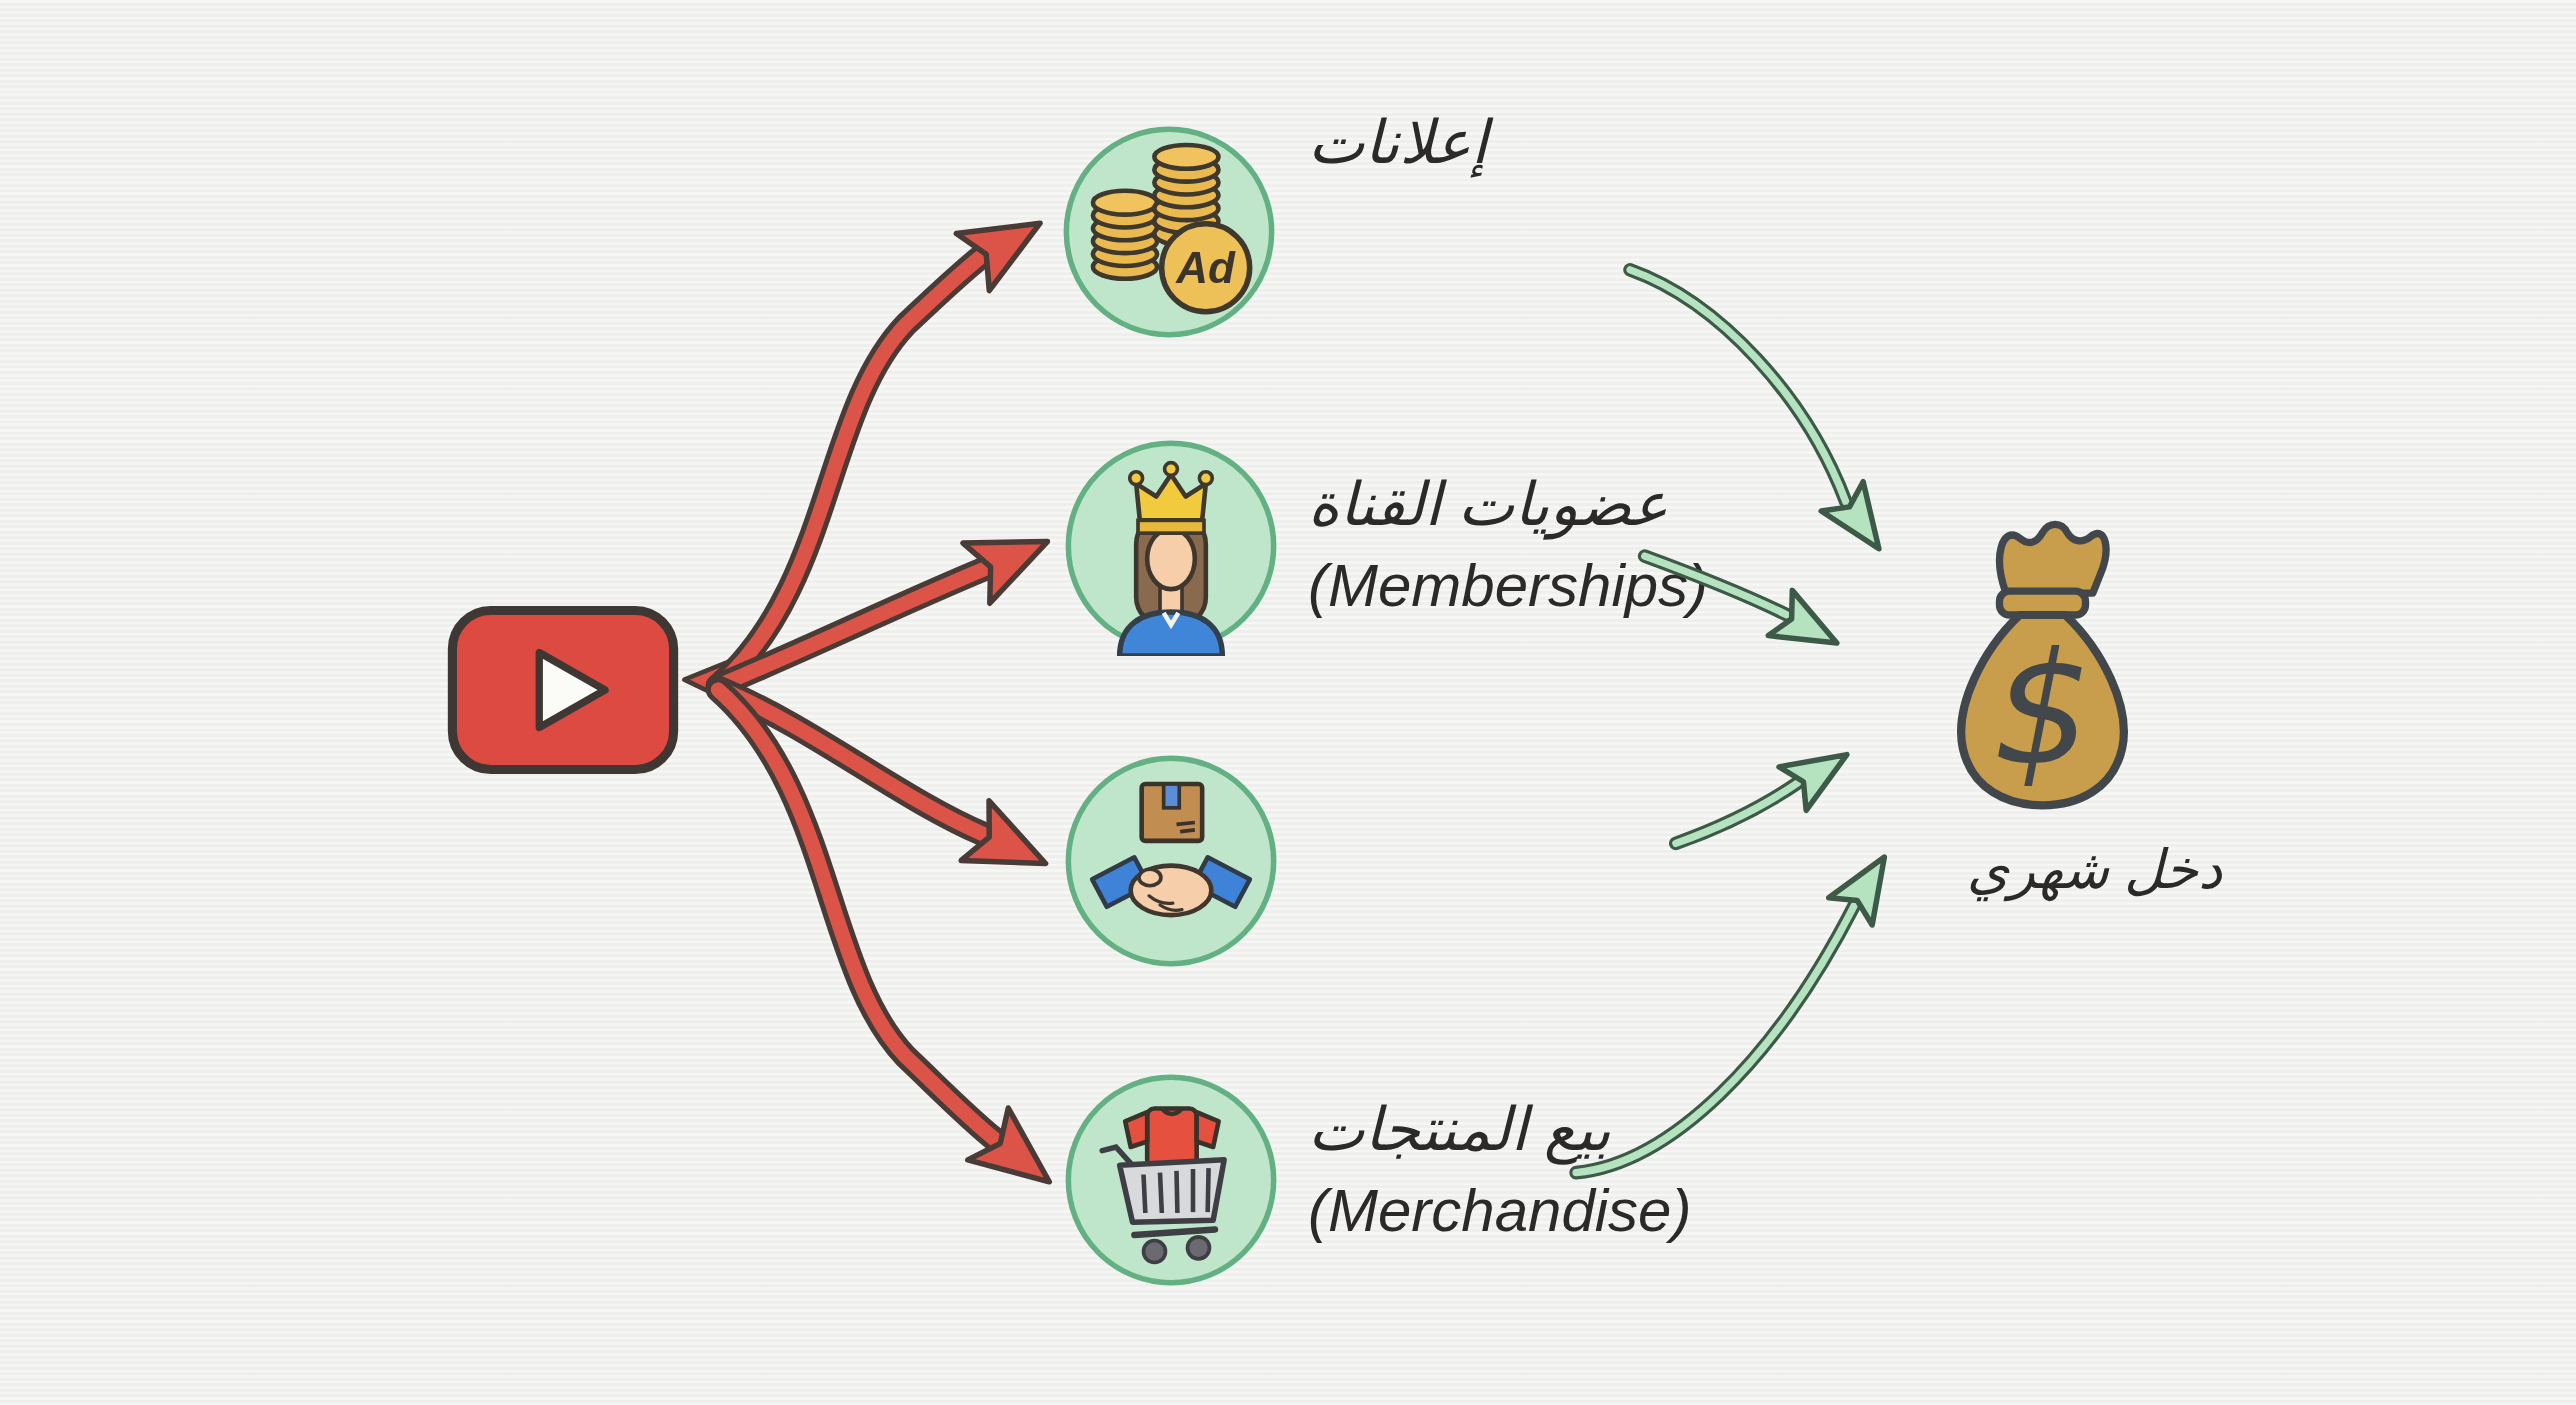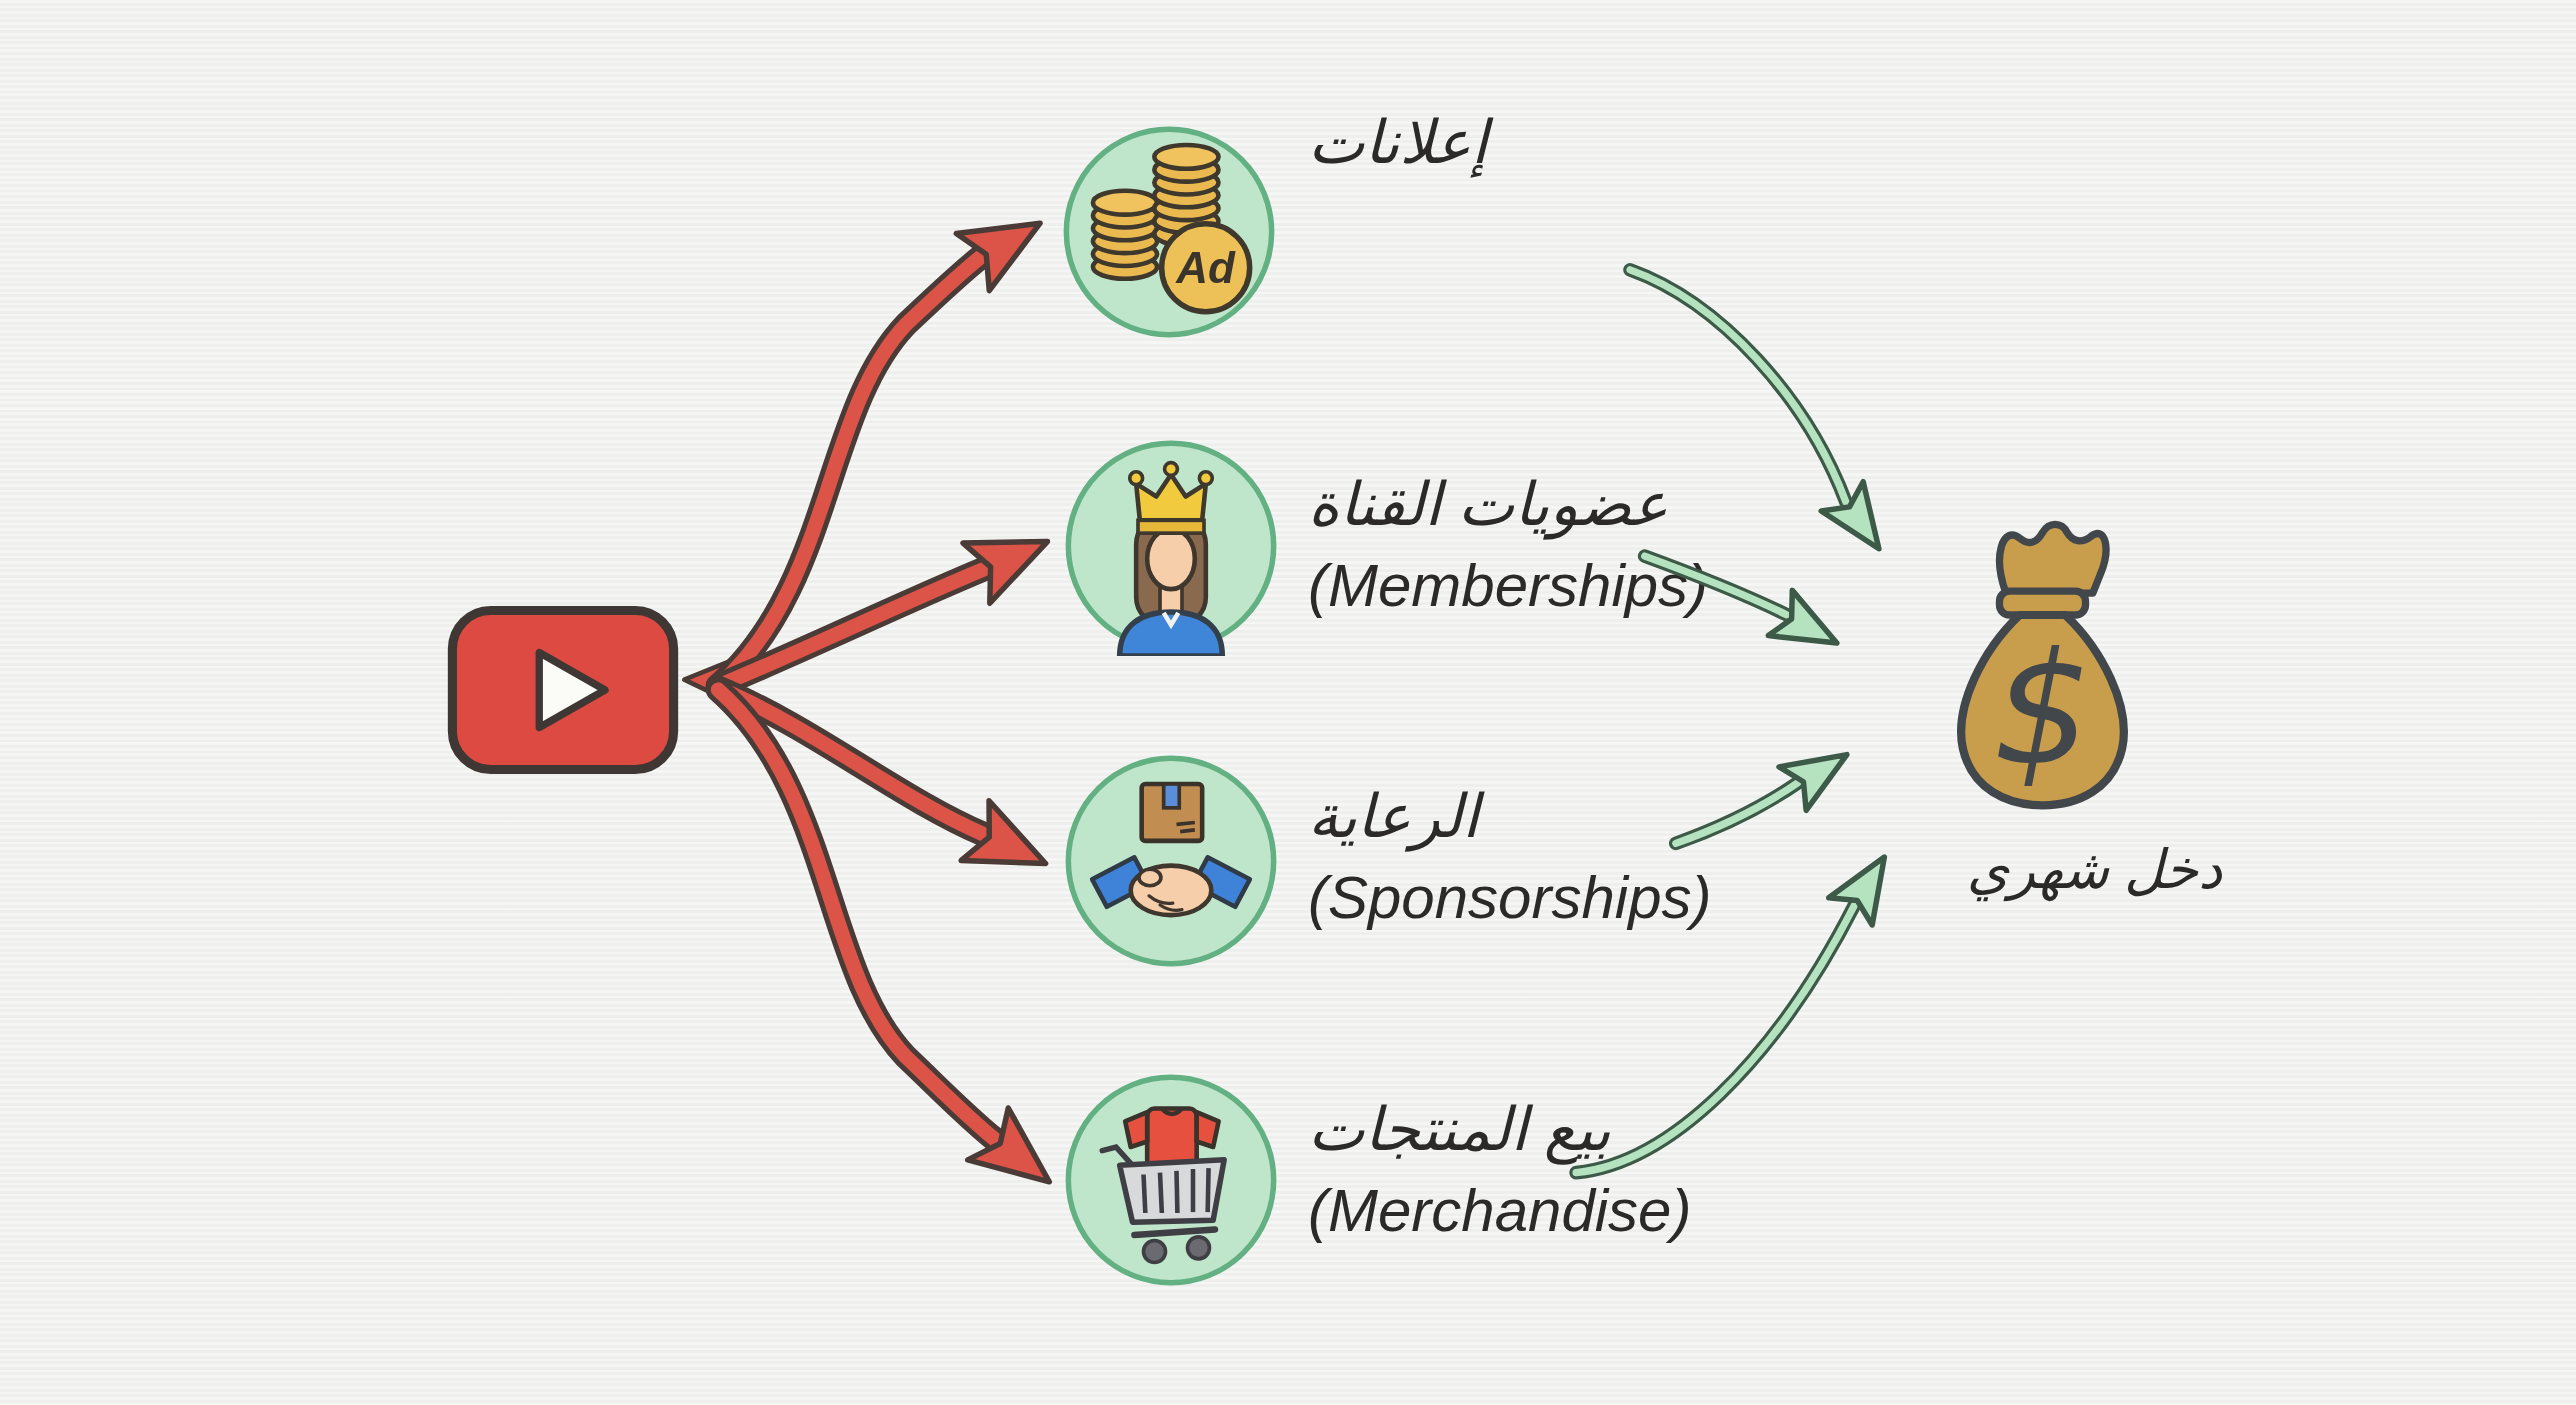--- a/index.html
+++ b/index.html
@@ -174,24 +174,20 @@
       <g>
         <path d="M 34 140 L 80 116 L 96 146 L 50 170 Z" fill="#3f83d8" stroke="#2f3b46" stroke-width="5" stroke-linejoin="round"></path>
         <path d="M 206 140 L 160 116 L 144 146 L 190 170 Z" fill="#3f83d8" stroke="#2f3b46" stroke-width="5" stroke-linejoin="round"></path>
         <ellipse cx="120" cy="152" rx="44" ry="27" fill="#f6cea9" stroke="#3f362e" stroke-width="5"></ellipse>
         <ellipse cx="97" cy="138" rx="12" ry="9" fill="#f6cea9" stroke="#3f362e" stroke-width="4"></ellipse>
         <path d="M 96 158 q 12 10 26 8" stroke="#3f362e" stroke-width="3.5" fill="none" stroke-linecap="round"></path>
         <path d="M 108 168 q 12 8 24 5" stroke="#3f362e" stroke-width="3.5" fill="none" stroke-linecap="round"></path>
       </g>
     </svg>
   </div>
-  <div class="abs stream-text lh88" style="top:776px;">
-    <span class="line arabic" dir="rtl">الرعاية</span>
-    <span class="line">(Sponsorships)</span>
-  </div>
 
   <div class="abs icon-circle" style="left:1061px;top:1070px;width:220px;height:220px;">
     <svg width="220" height="220" viewBox="0 0 240 240">
       <circle cx="120" cy="120" r="112" fill="#bfe6cb" stroke="#63b083" stroke-width="6"></circle>
       <g>
         <rect x="94" y="42" width="54" height="64" rx="8" fill="#e6503e" stroke="#3a332c" stroke-width="5"></rect>
         <path d="M 94 46 L 70 56 L 76 84 L 94 78 Z" fill="#e6503e" stroke="#3a332c" stroke-width="5" stroke-linejoin="round"></path>
         <path d="M 148 46 L 172 56 L 166 84 L 148 78 Z" fill="#e6503e" stroke="#3a332c" stroke-width="5" stroke-linejoin="round"></path>
         <path d="M 110 42 q 11 12 22 0" stroke="#3a332c" stroke-width="5" fill="none"></path>
       </g>

